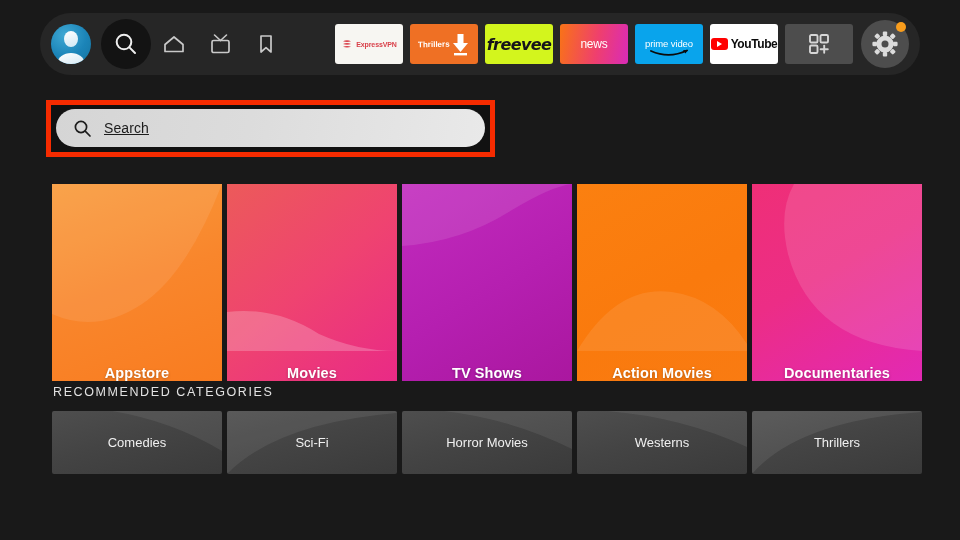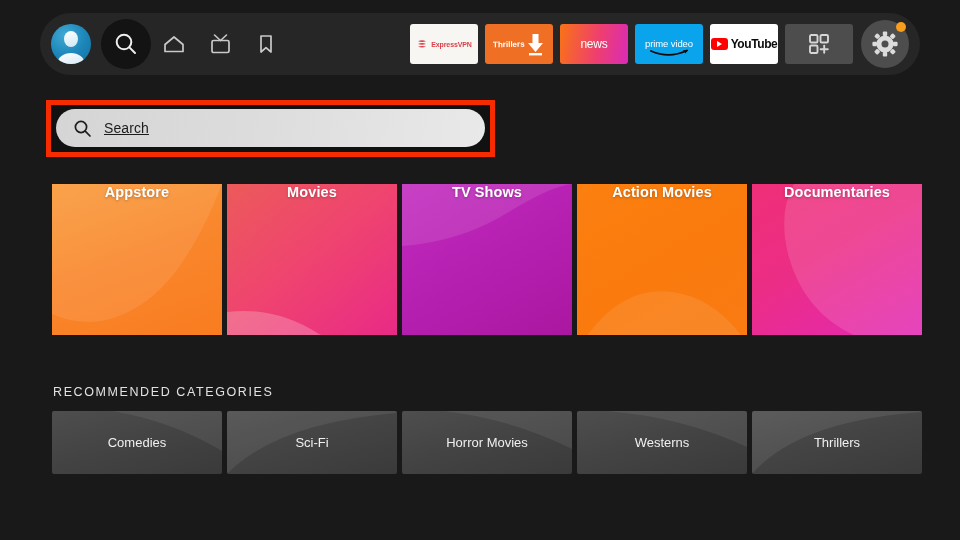--- a/index.html
+++ b/index.html
@@ -113,23 +113,23 @@
     background: #e9e9e9;
     display:flex; align-items:center; justify-content:center;
   }
 
   
   .tiles {
     position: absolute; left: 52px; top: 184px;
     display: flex; gap: 5px;
   }
   .tile {
-    width: 170px; height: 151px;
+    width: 170px; height: 197px;
     position: relative; overflow: hidden;
-    display: flex; align-items: flex-start; justify-content: center;
+    display: flex; align-items: flex-end; justify-content: center;
   }
   .tile .wave { position:absolute; inset:0; }
   .tile .t-label {
     position: relative; z-index: 2;
     color: #fff; font-size: 14.5px; font-weight: bold;
     text-shadow: 0 1px 3px rgba(0,0,0,.28);
     letter-spacing: 0.1px;
   }
   .t-appstore  { background: linear-gradient(160deg,#f99a3a 0%, #f9862c 50%, #f97c20 100%); }
   .t-movies    { background: linear-gradient(140deg,#ec5a5a 0%, #ef4370 50%, #e92a86 100%); }
@@ -221,20 +221,23 @@
 
       <div class="app-tile app-downloader">
         <span class="dl-txt">Thrillers</span>
         <svg width="19" height="26" viewBox="0 0 19 26" style="margin-left:1px">
           <rect x="6.5" y="3" width="6" height="10" fill="#fff"></rect>
           <path d="M2 12 L17 12 L9.5 21 Z" fill="#fff"></path>
           <rect x="3" y="22" width="13" height="2.4" fill="#fff"></rect>
         </svg>
       </div>
 
+      <div class="app-tile app-freevee">
+        <span class="freevee-txt">freevee</span>
+      </div>
 
       <div class="app-tile app-news">
         <span class="news-txt">news</span>
       </div>
 
       <div class="app-tile app-prime">
         <div class="prime-l1">prime video</div>
         <svg width="40" height="9" viewBox="0 0 40 9" style="display:block;margin:0 auto">
           <path d="M2 2 Q20 10 38 1.5" fill="none" stroke="#0b0b0b" stroke-width="1.9" stroke-linecap="round"></path>
           <path d="M34 1 L38.6 1.2 L36.5 4.4 Z" fill="#0b0b0b"></path>

